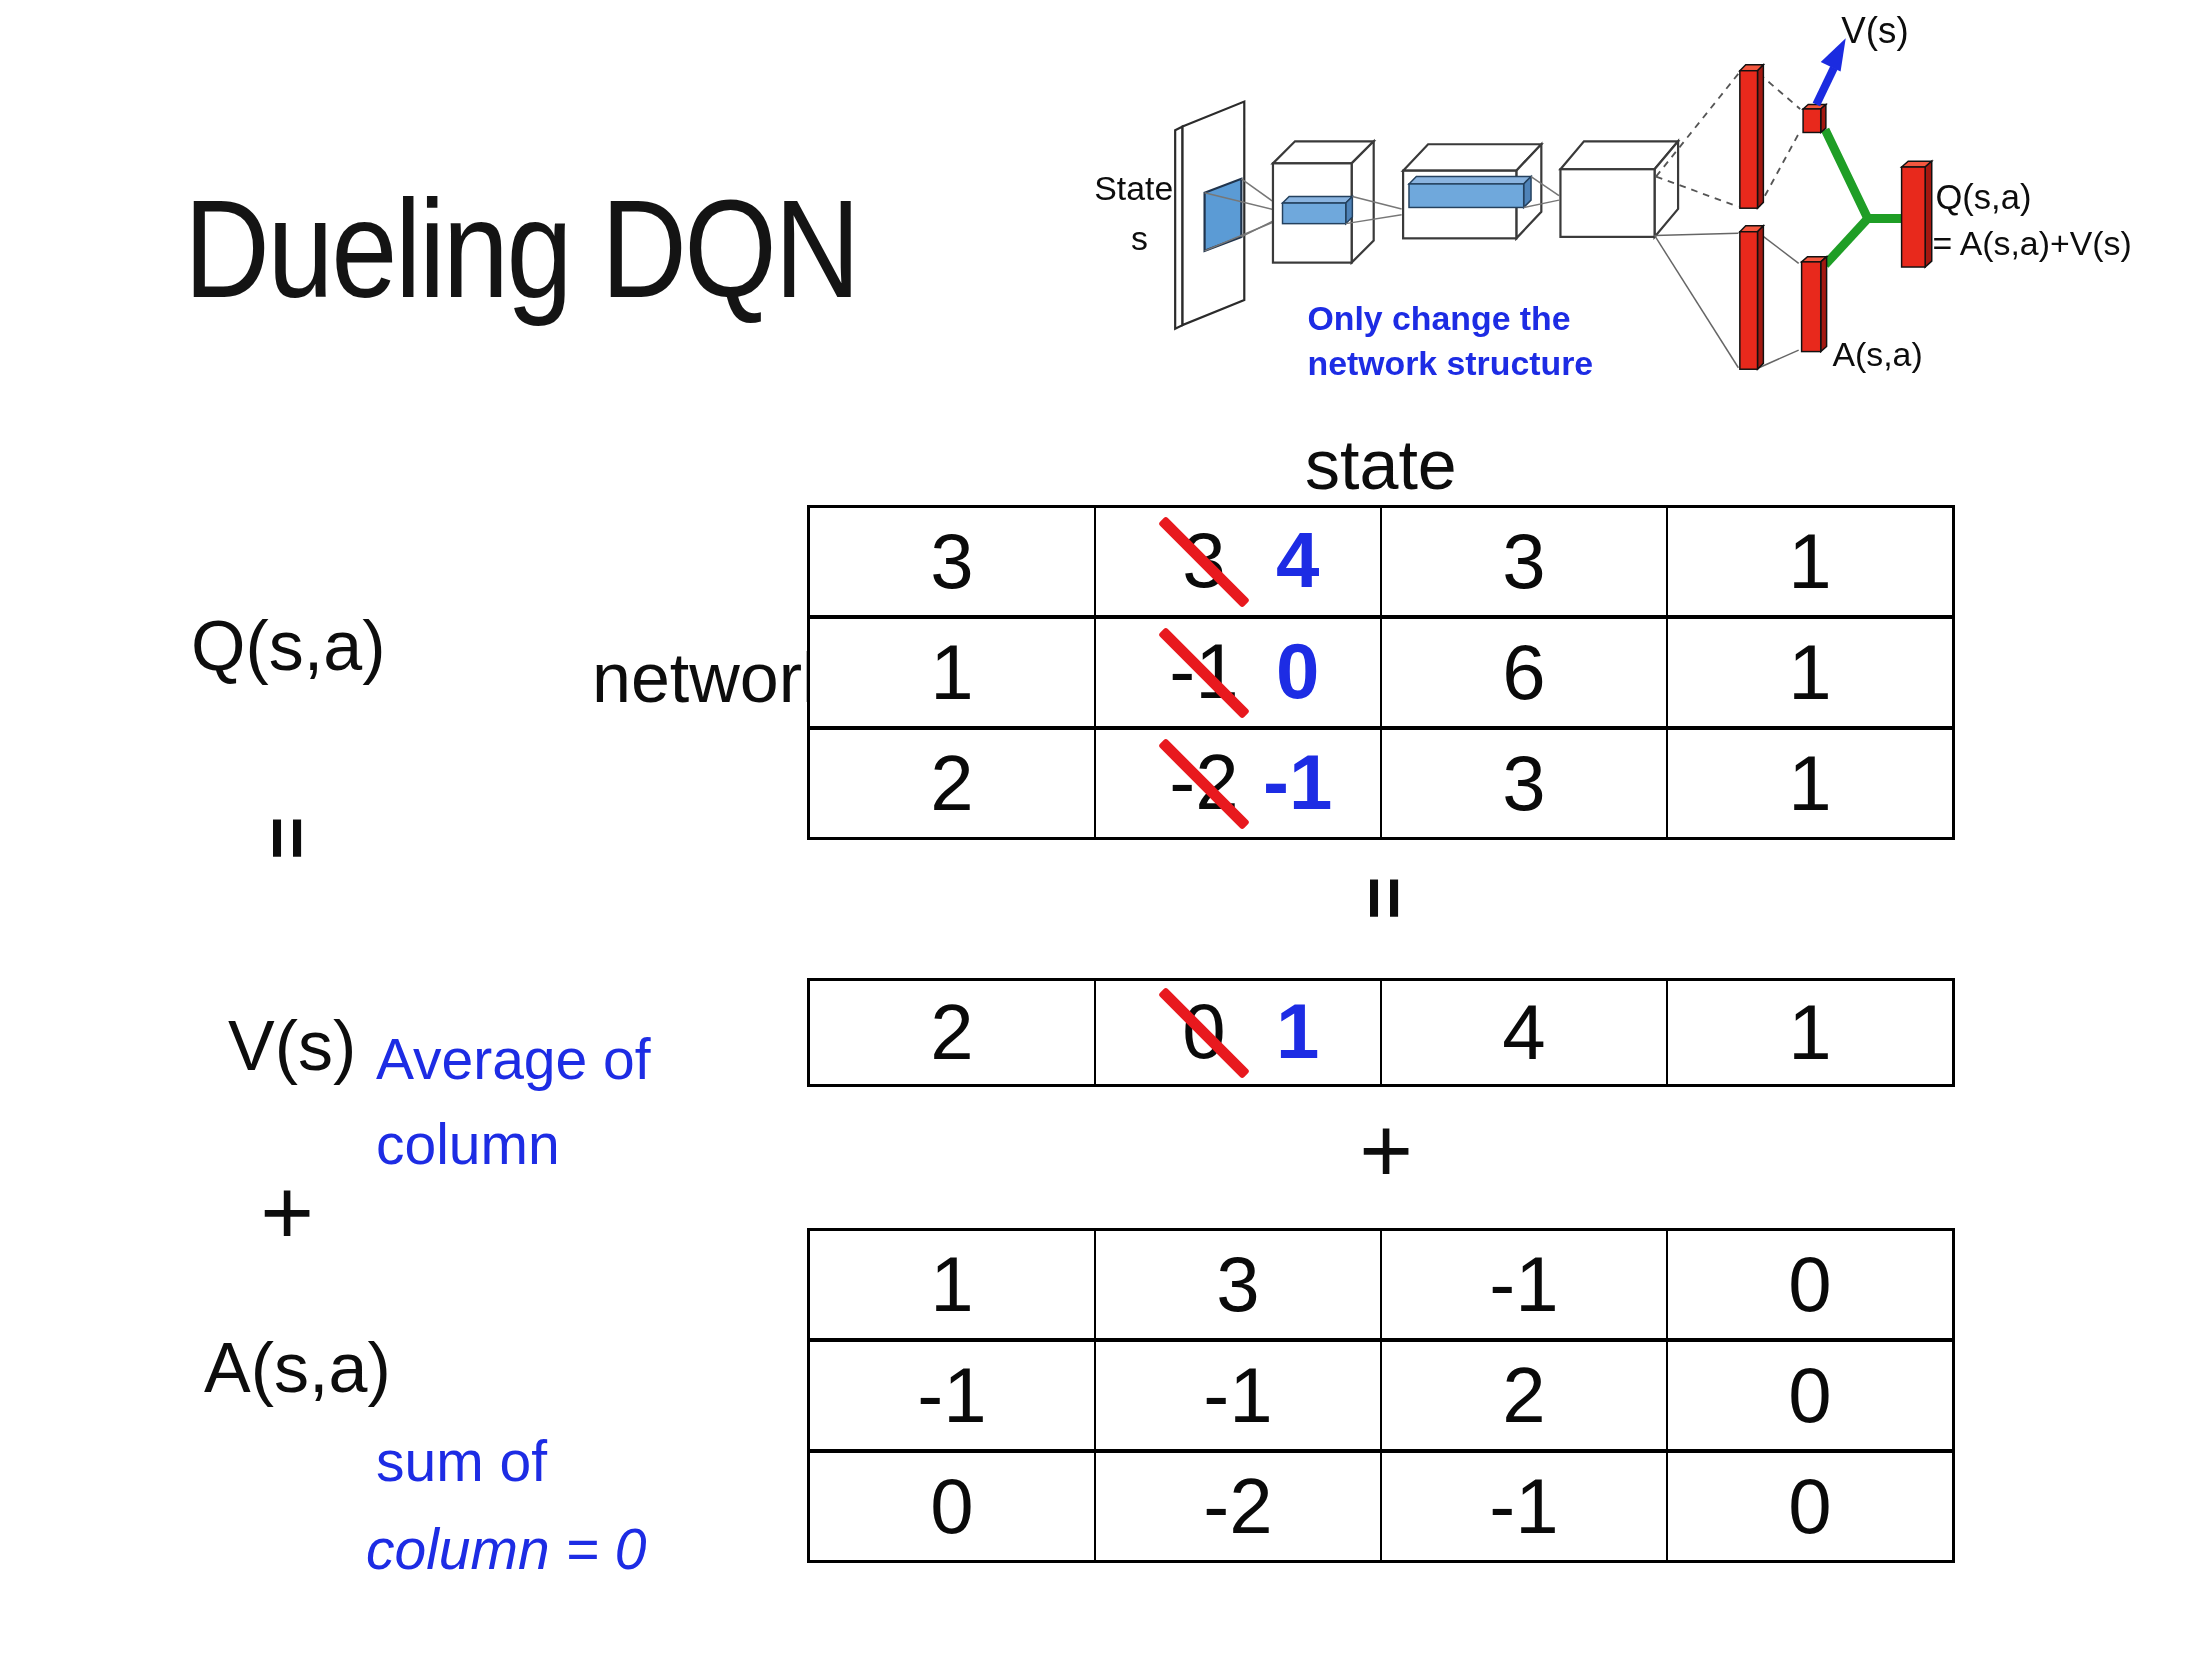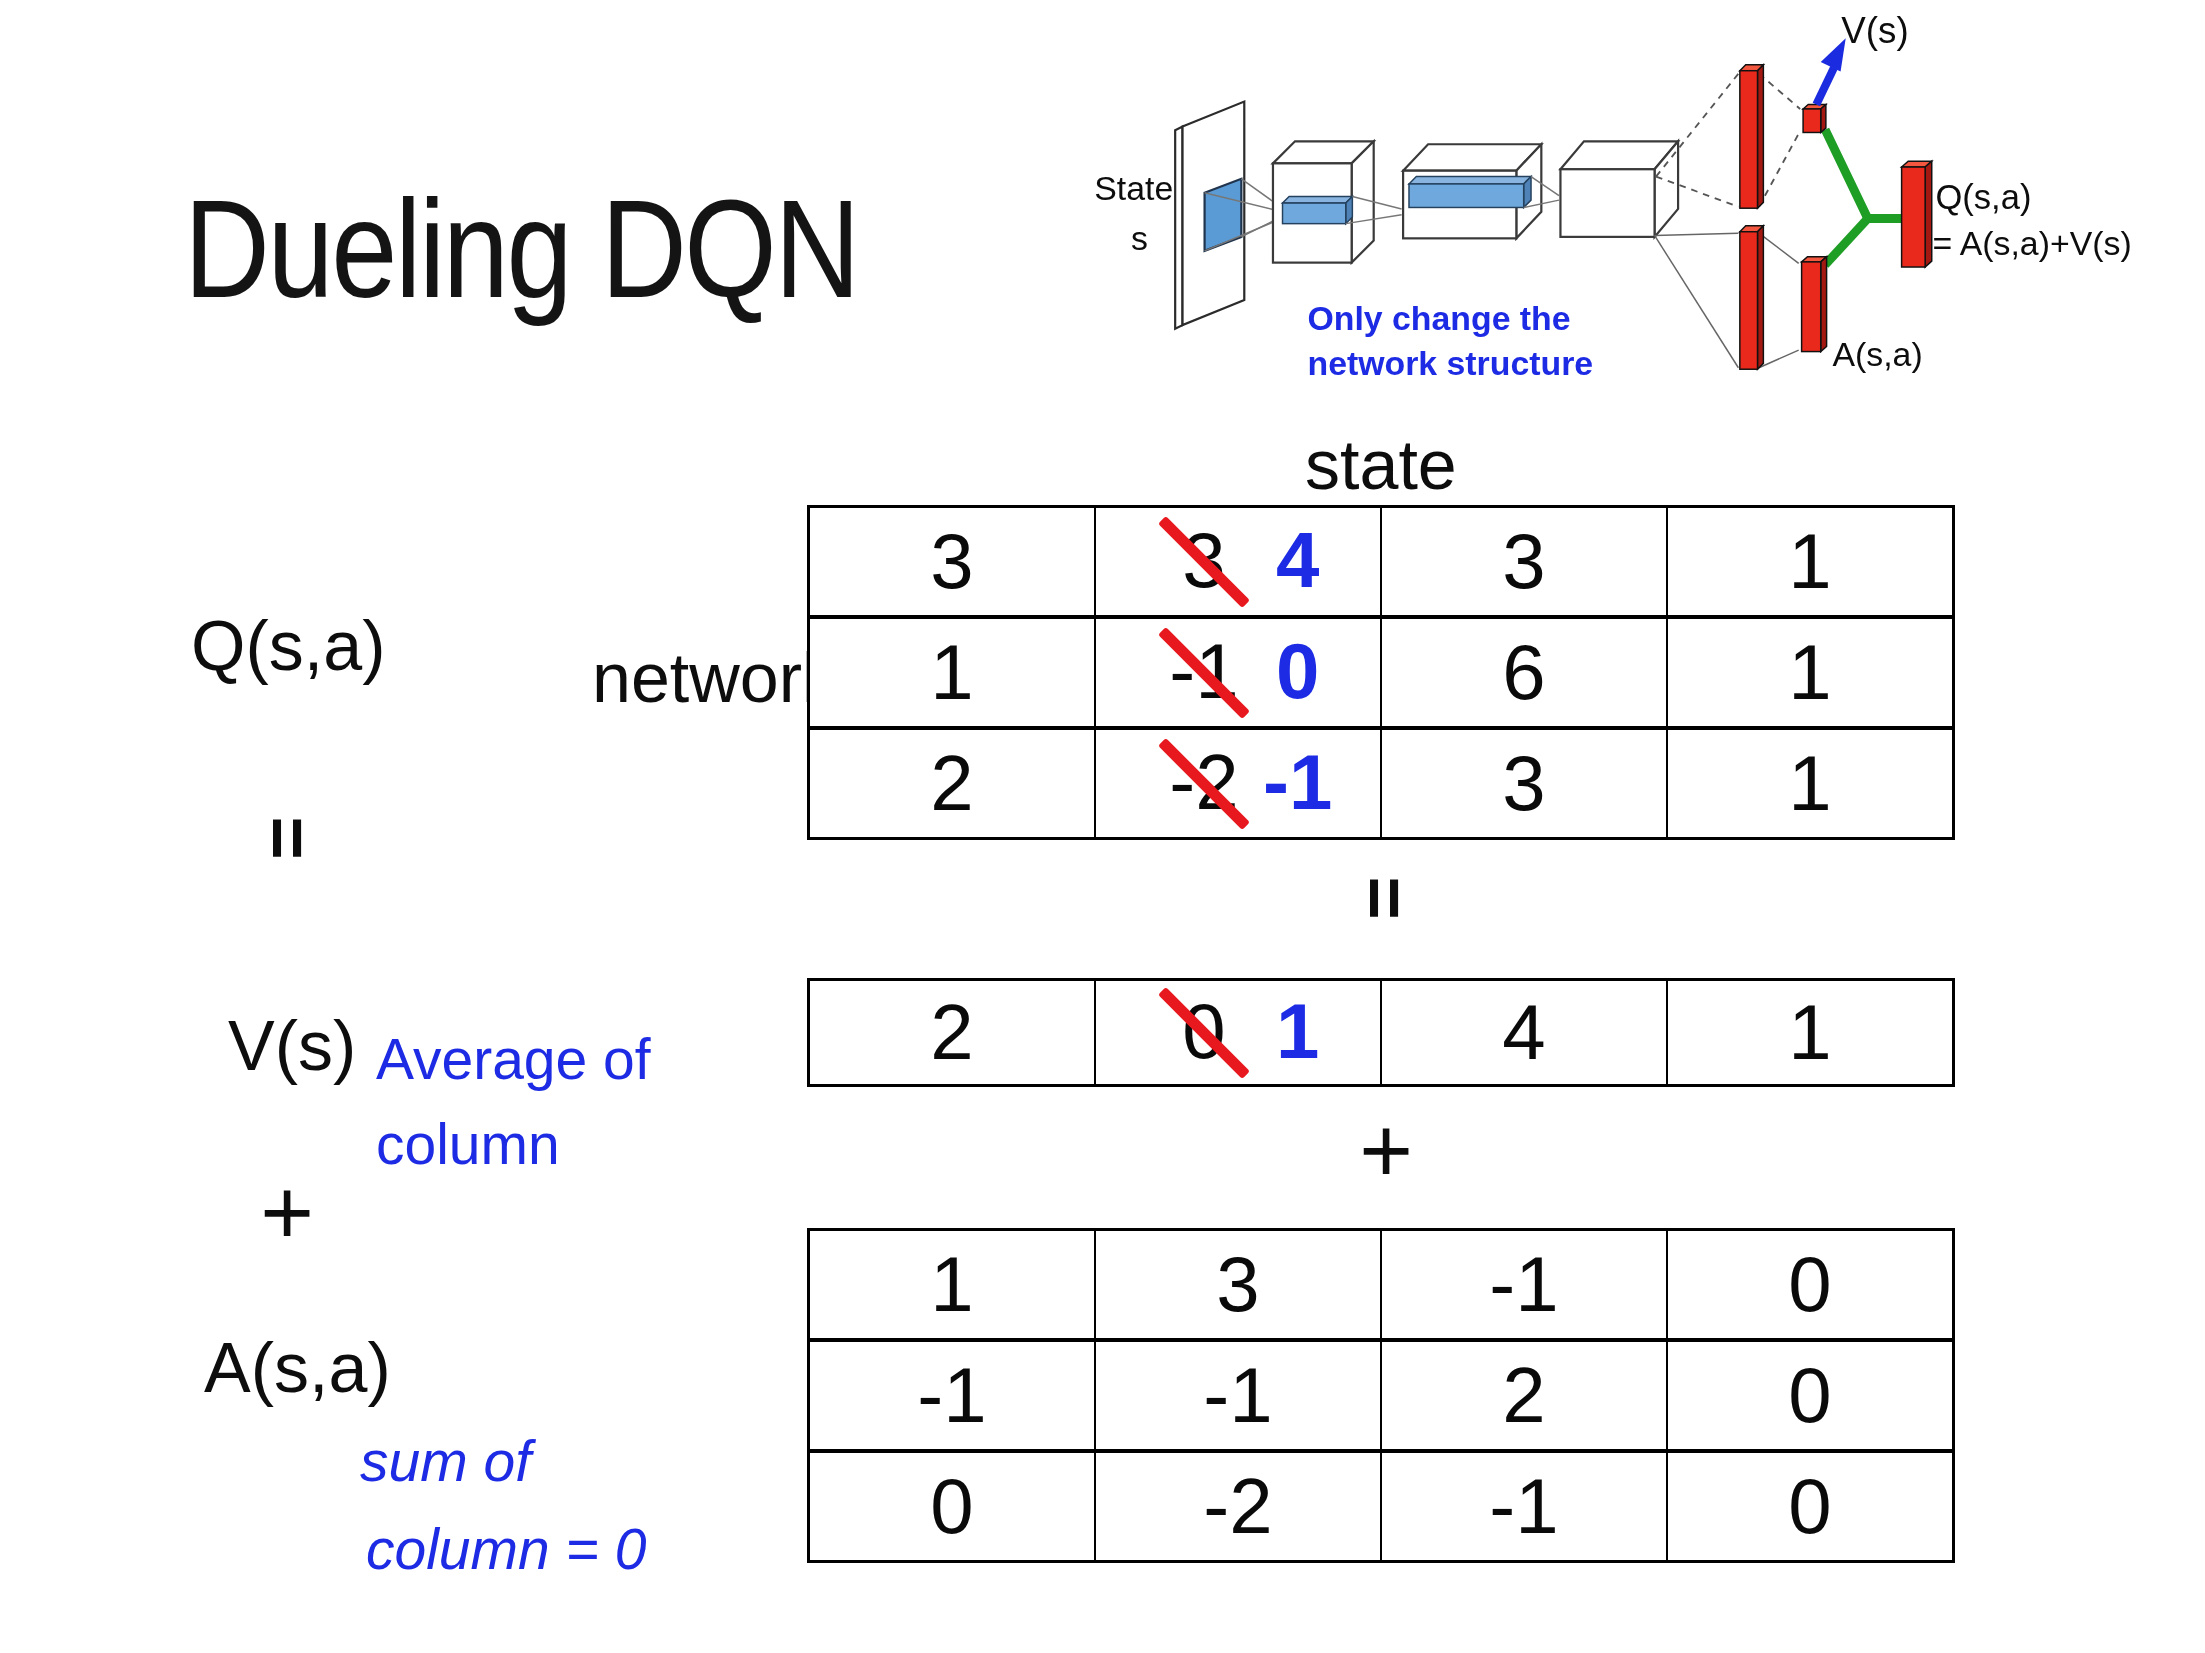--- a/index.html
+++ b/index.html
@@ -178,21 +178,21 @@
 <div class="abs eq-rot" style="left:1384px; top:898px;">=</div>
 
 <div class="abs lbl" style="left:228px; top:1006px;">V(s)</div>
 <div class="abs note" style="left:376px; top:1026px;">Average of</div>
 <div class="abs note" style="left:376px; top:1111px;">column</div>
 
 <div class="abs plus center-xy" style="left:287px; top:1212px;">+</div>
 <div class="abs plus center-xy" style="left:1386px; top:1150px;">+</div>
 
 <div class="abs lbl" style="left:204px; top:1328px;">A(s,a)</div>
-<div class="abs note" style="left:360px; top:1428px;font-style:italic;">sum of</div>
+<div class="abs note" style="left:376px; top:1428px;">sum of</div>
 <div class="abs note" style="left:366px; top:1516px;font-style:italic;">column = 0</div>
 
 <div class="mtable tq" style="left:807px; top:505px;">
   <div class="trow">
     <div class="cell">
         <span>3</span>
       </div>
     <div class="cell mod">
       <span class="old">3</span>
       <span class="strike"></span>

